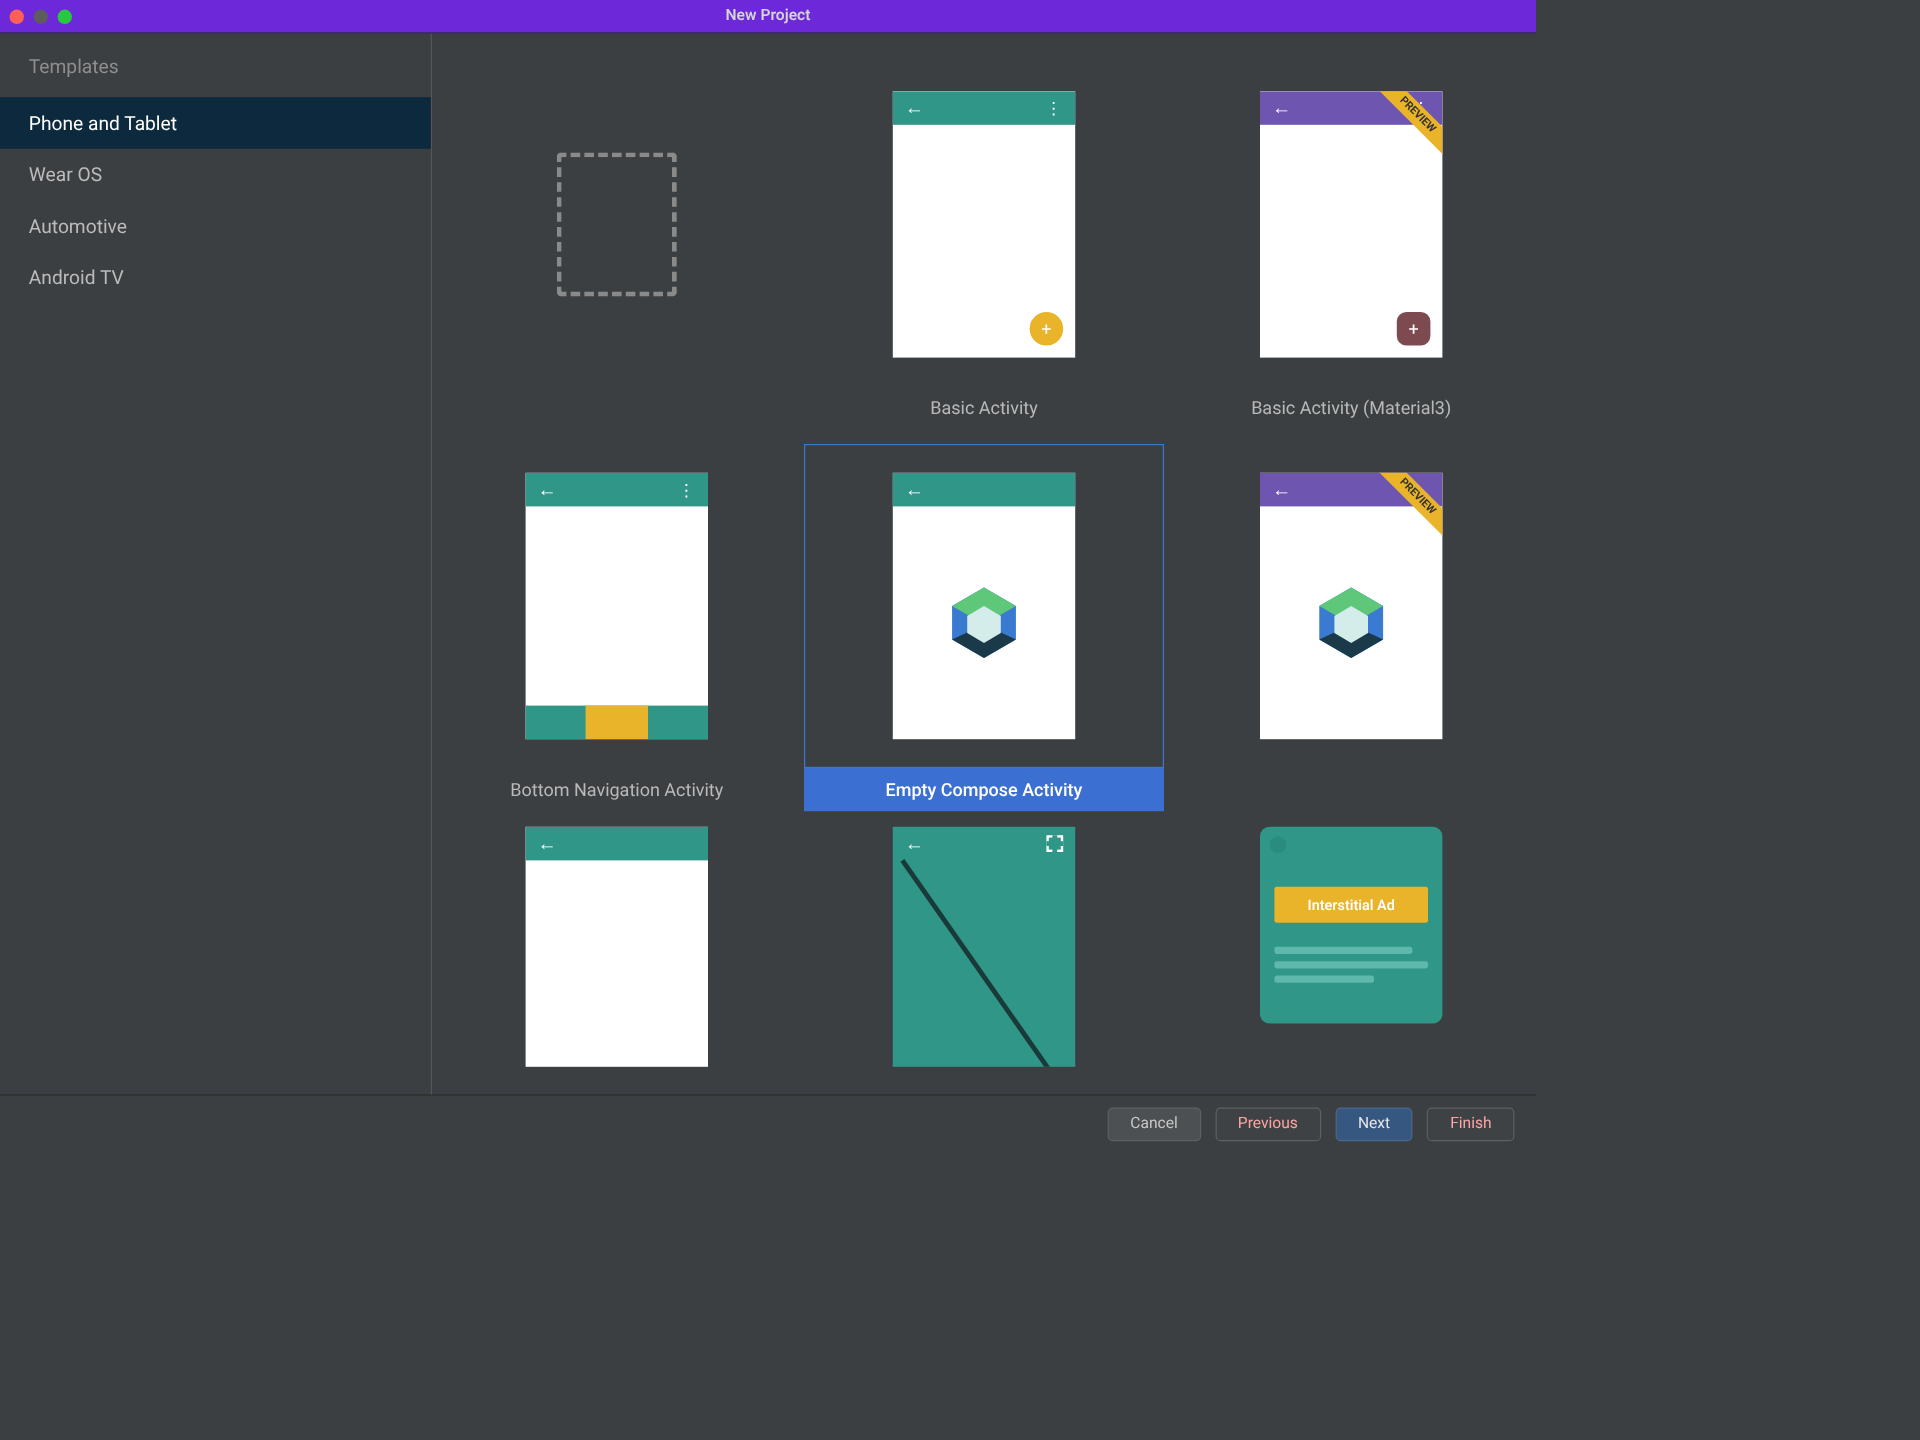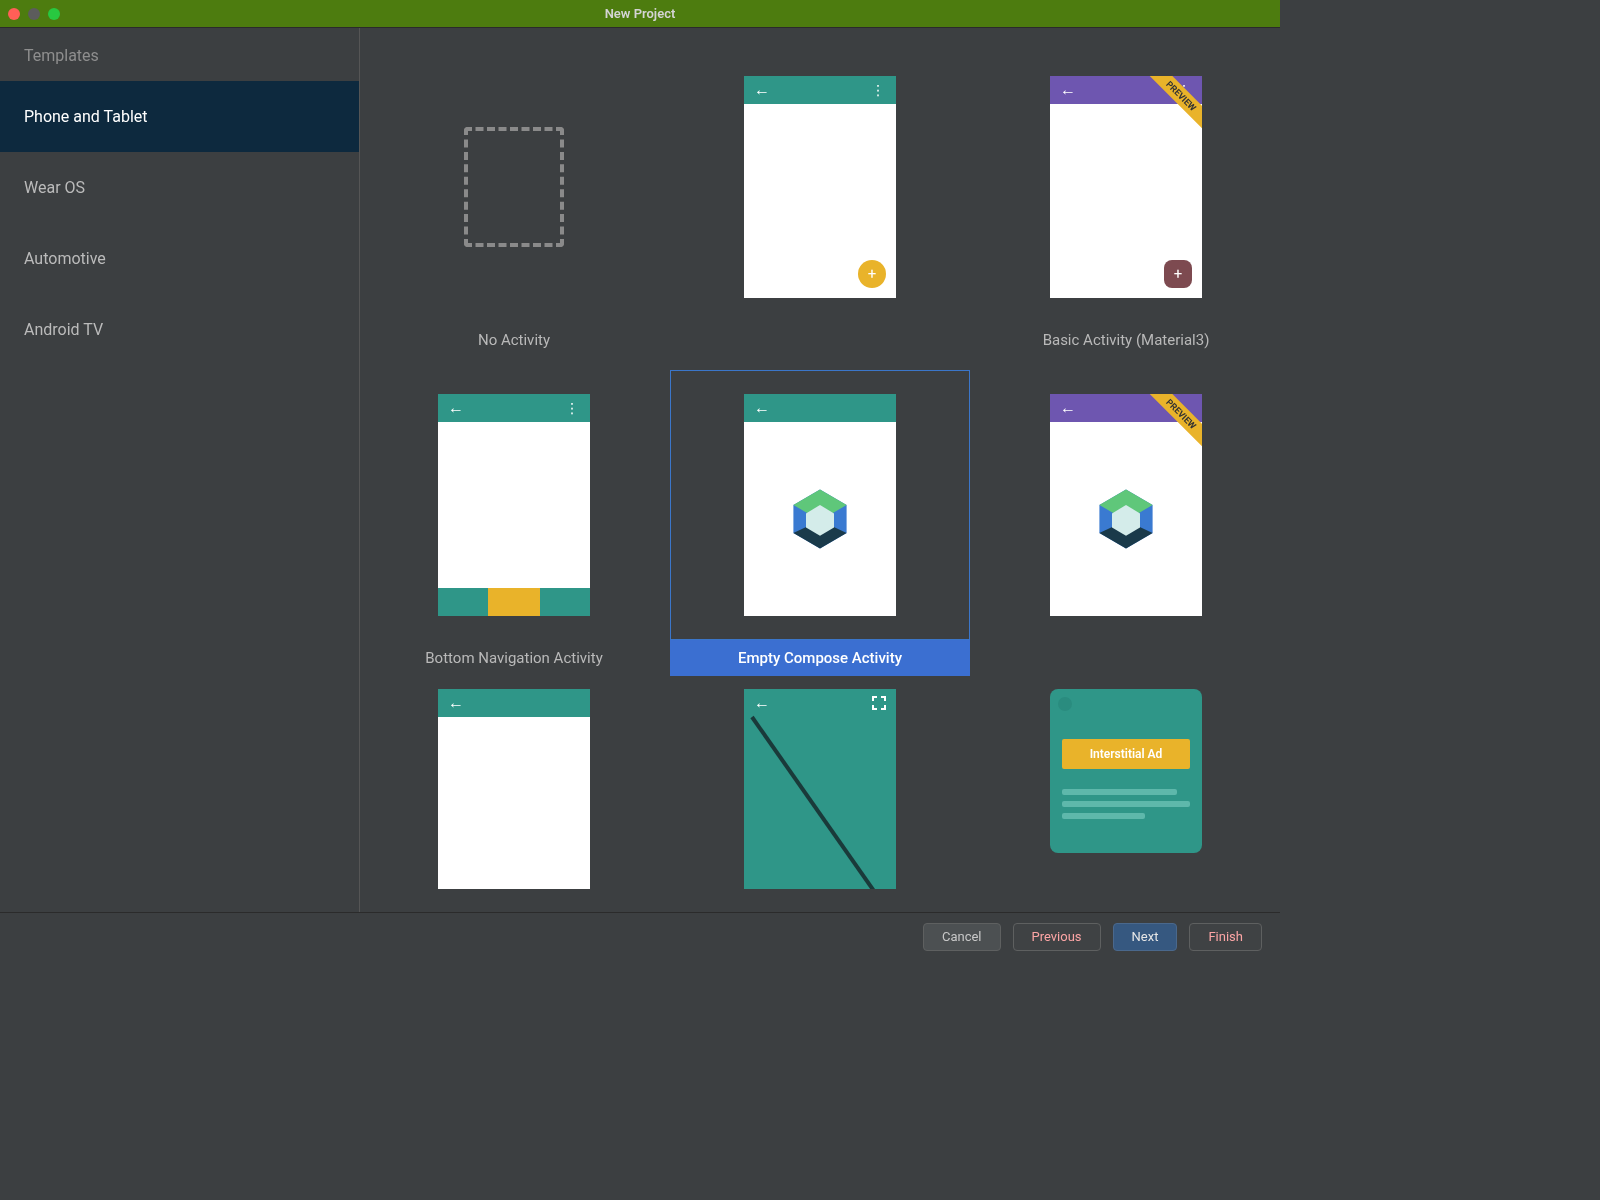--- a/index.html
+++ b/index.html
@@ -1,27 +1,27 @@
 <!DOCTYPE html>
 <html><head>
 <meta charset="utf-8">
 <style>
   * { box-sizing: border-box; margin: 0; padding: 0; font-family: -apple-system, BlinkMacSystemFont, "Segoe UI", Roboto, sans-serif; }
   html, body { width: 1280px; height: 960px; overflow: hidden; background: #3c3f41; color: #bbbbbb; }
-  .titlebar { height: 28px; background: #4d7c0f; border-bottom: 1px solid #2b2b2b; display:flex; align-items:center; padding:0 8px; position:relative; }
+  .titlebar { height: 28px; background: #6d28d9; border-bottom: 1px solid #2b2b2b; display:flex; align-items:center; padding:0 8px; position:relative; }
   .traffic { display:flex; gap:8px; }
   .dot { width:12px; height:12px; border-radius:50%; }
   .dot.red { background:#ff5f57; }
   .dot.gray { background:#5c5c5c; }
   .dot.green { background:#28c840; }
   .titlebar-title { position:absolute; left:0; right:0; text-align:center; font-size:13px; font-weight:600; color:#d4d4d4; pointer-events:none;}
   .body { display:flex; height: calc(100% - 28px - 48px); }
   .sidebar { width: 360px; border-right:1px solid #555; display:flex; flex-direction:column; padding-top:8px;}
   .sidebar-header { font-size:16px; color:#8e8e8e; padding:10px 24px 16px; }
-  .sidebar-item { font-size:16px; color:#bbbbbb; padding:26px 24px; cursor:pointer; }
+  .sidebar-item { font-size:16px; color:#bbbbbb; padding:12px 24px; cursor:pointer; }
   .sidebar-item.active { background:#0d293e; color:#fff; }
   .content { flex:1; overflow:auto; padding: 24px 24px 0 24px; }
   .grid { display:grid; grid-template-columns: repeat(3, 300px); justify-content: center; column-gap: 6px; row-gap: 12px;}
   .card-wrap { width:300px; display:flex; flex-direction:column; align-items:center; }
   .thumb-border { width:300px; height:270px; display:flex; align-items:center; justify-content:center; border:1px solid transparent; }
   .card-wrap.selected .thumb-border { border:1px solid #3b76c9; }
   .thumb { width:152px; height:222px; background:#fff; position:relative; overflow:hidden;}
   .caption { width:300px; height:36px; display:flex; align-items:center; justify-content:center; font-size:15px; color:#b9b9b9; white-space:nowrap; overflow:hidden; text-overflow:ellipsis; }
   .card-wrap.selected .caption { background:#3b6fd1; color:#fff; font-weight:500; }
   .dashed-box { width:100px; height:120px; border:4px dashed #8a8a8a; border-radius:4px; }
@@ -84,33 +84,33 @@
 
   <div class="content">
     <div class="grid">
 
       <div class="card-wrap">
         <div class="thumb-border">
           <div class="thumb center-thumb" style="background:transparent;">
             <div class="dashed-box"></div>
           </div>
         </div>
-        <div class="caption">No Activity</div>
       </div>
 
       <div class="card-wrap">
         <div class="thumb-border">
           <div class="thumb">
             <div class="appbar teal">
               <span class="arrow-left">←</span>
               <span class="dots">⋮</span>
             </div>
             <div class="fab yellow">+</div>
           </div>
         </div>
+        <div class="caption">Basic Activity</div>
       </div>
 
       <div class="card-wrap">
         <div class="thumb-border">
           <div class="thumb">
             <div class="appbar purple">
               <span class="arrow-left">←</span>
               <span class="dots">⋮</span>
             </div>
             <div class="ribbon">PREVIEW</div>

